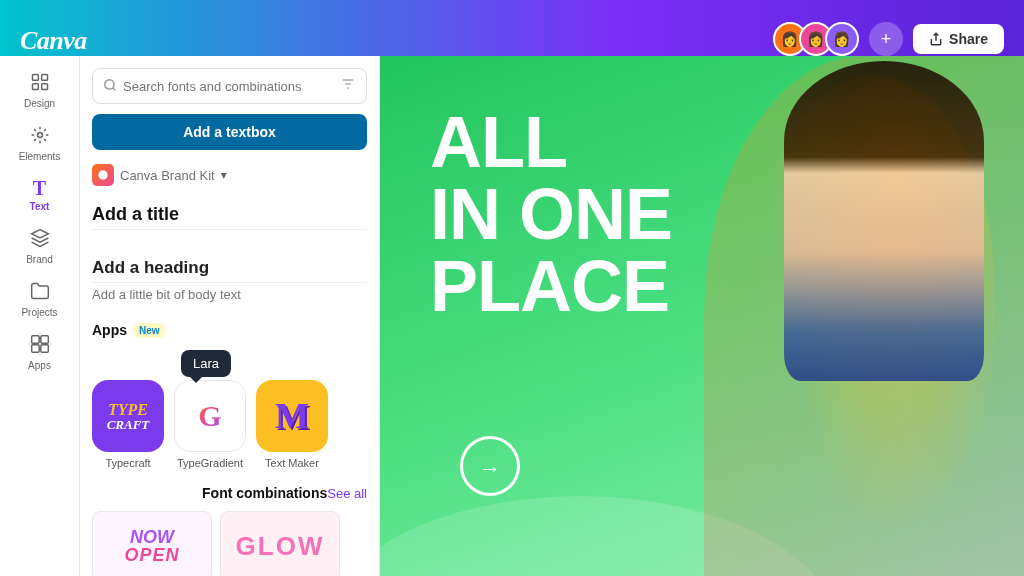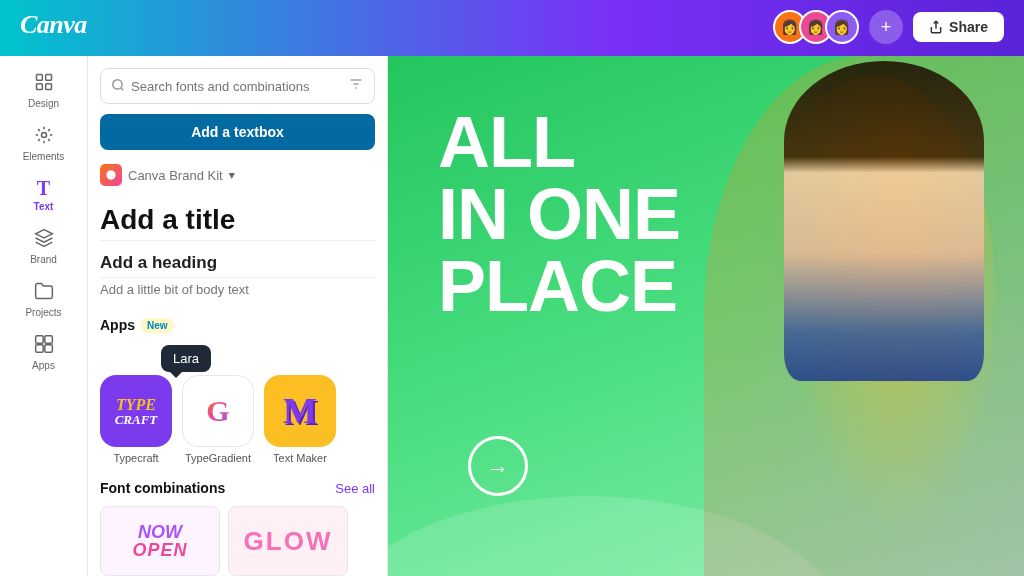--- a/index.html
+++ b/index.html
@@ -3,23 +3,23 @@
   <meta charset="utf-8">
   <style>
     * { box-sizing: border-box; margin: 0; padding: 0; }
     body { font-family: -apple-system, BlinkMacSystemFont, 'Segoe UI', sans-serif; width: 1024px; height: 576px; overflow: hidden; background: #f0f0f0; }
 
     
     #header {
       height: 56px;
       background: linear-gradient(90deg, #00c4cc 0%, #7b2ff7 60%, #5a23d8 100%);
       display: flex;
-      align-items: flex-start;
+      align-items: flex-end;
       justify-content: space-between;
-      padding: 10px 20px;
+      padding: 0 20px;
     }
     #logo {
       color: white;
       font-size: 26px;
       font-weight: bold;
       font-style: italic;
       font-family: Georgia, serif;
       letter-spacing: -0.5px;
     }
     .header-right {
@@ -75,21 +75,21 @@
     }
 
     
     #main {
       display: flex;
       height: calc(576px - 56px);
     }
 
     
     #sidebar {
-      width: 88px;
+      width: 80px;
       background: white;
       border-right: 1px solid #e8e8e8;
       display: flex;
       flex-direction: column;
       align-items: center;
       padding-top: 8px;
       gap: 0;
     }
     .sidebar-item {
       width: 100%;
@@ -170,24 +170,24 @@
       justify-content: center;
       color: white;
       font-size: 11px;
       font-weight: bold;
     }
     .brand-kit-label { font-size: 13px; font-weight: 500; color: #737373; }
     .brand-kit-chevron { font-size: 12px; color: #666; }
 
     .text-styles { margin-bottom: 16px; }
     .text-title {
-      font-size: 28px;
+      font-size: 18px;
       font-weight: 800;
       color: #111;
-      margin-bottom: 8px;
+      margin-bottom: 24px;
       cursor: pointer;
       padding: 4px 0;
       border-bottom: 1px solid #f0f0f0;
     }
     .text-heading {
       font-size: 17px;
       font-weight: 700;
       color: #222;
       cursor: pointer;
       padding: 4px 0;
@@ -303,21 +303,21 @@
       transform: translateX(-50%);
       border-left: 6px solid transparent;
       border-right: 6px solid transparent;
       border-top: 6px solid #1f2937;
     }
 
     
     .font-combos-header {
       display: flex;
       align-items: center;
-      justify-content: space-between;
+      justify-content: flex-end;
       margin-bottom: 10px;
     }
     .see-all-link { font-size: 13px; color: #7c3aed; cursor: pointer; font-weight: 500; }
 
     .font-combos-grid {
       display: flex;
       gap: 8px;
     }
     .font-combo-card {
       width: 120px;
@@ -516,21 +516,21 @@
     </div>
 
     
     <div>
       <div class="section-header">
         <span class="section-title">Apps</span>
         <span class="new-badge">New</span>
       </div>
       <div class="apps-grid" style="position:relative; padding-top: 30px;">
 
-        <div class="tooltip-bubble" style="position:absolute; top:0px; left:76px;">
+        <div class="tooltip-bubble" style="position:absolute; top:0px; left:104px;">
           <span>Lara</span>
         </div>
 
         <div class="app-item">
           <div class="app-icon app-icon-typecraft">
             <span class="typecraft-line1">TYPE</span>
             <span class="typecraft-line2">CRAFT</span>
           </div>
           <span class="app-label">Typecraft</span>
         </div>

